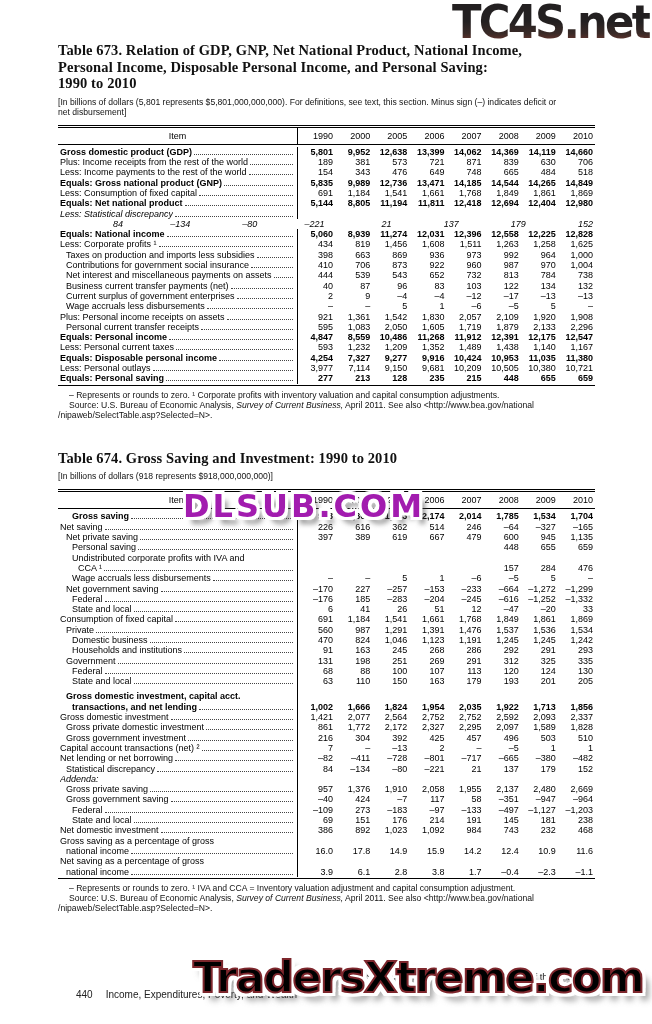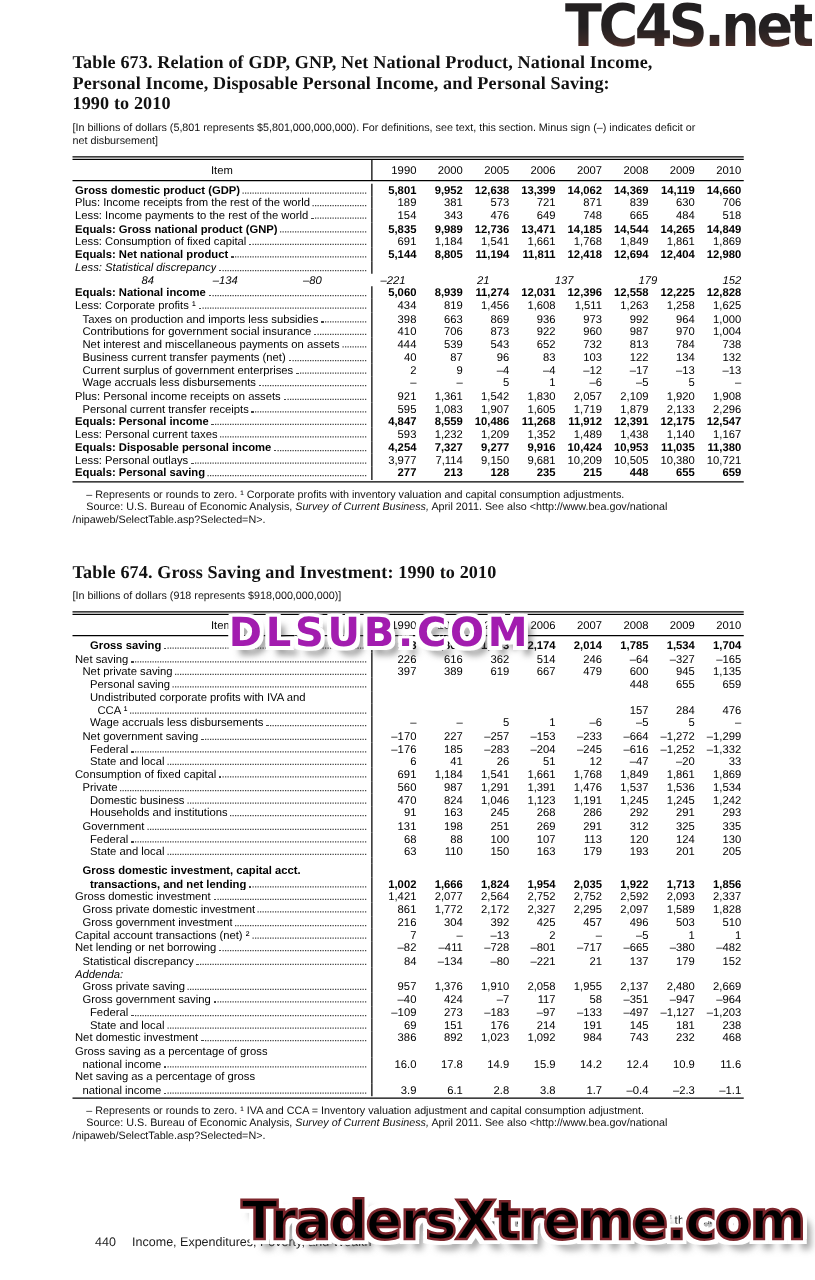--- a/index.html
+++ b/index.html
@@ -356,21 +356,21 @@
             </div>
           </div>
           <div class="row">
             <div class="lcell">
               <span class="lbl ind1">Personal current transfer receipts</span>
               <span class="dots"></span>
             </div>
             <div class="vals">
               <span class="vcell">595</span>
               <span class="vcell">1,083</span>
-              <span class="vcell">1,907</span>
+              <span class="vcell">2,050</span>
               <span class="vcell">1,605</span>
               <span class="vcell">1,719</span>
               <span class="vcell">1,879</span>
               <span class="vcell">2,133</span>
               <span class="vcell">2,296</span>
             </div>
           </div>
           <div class="row bold">
             <div class="lcell">
               <span class="lbl ind0">Equals: Personal income</span>

